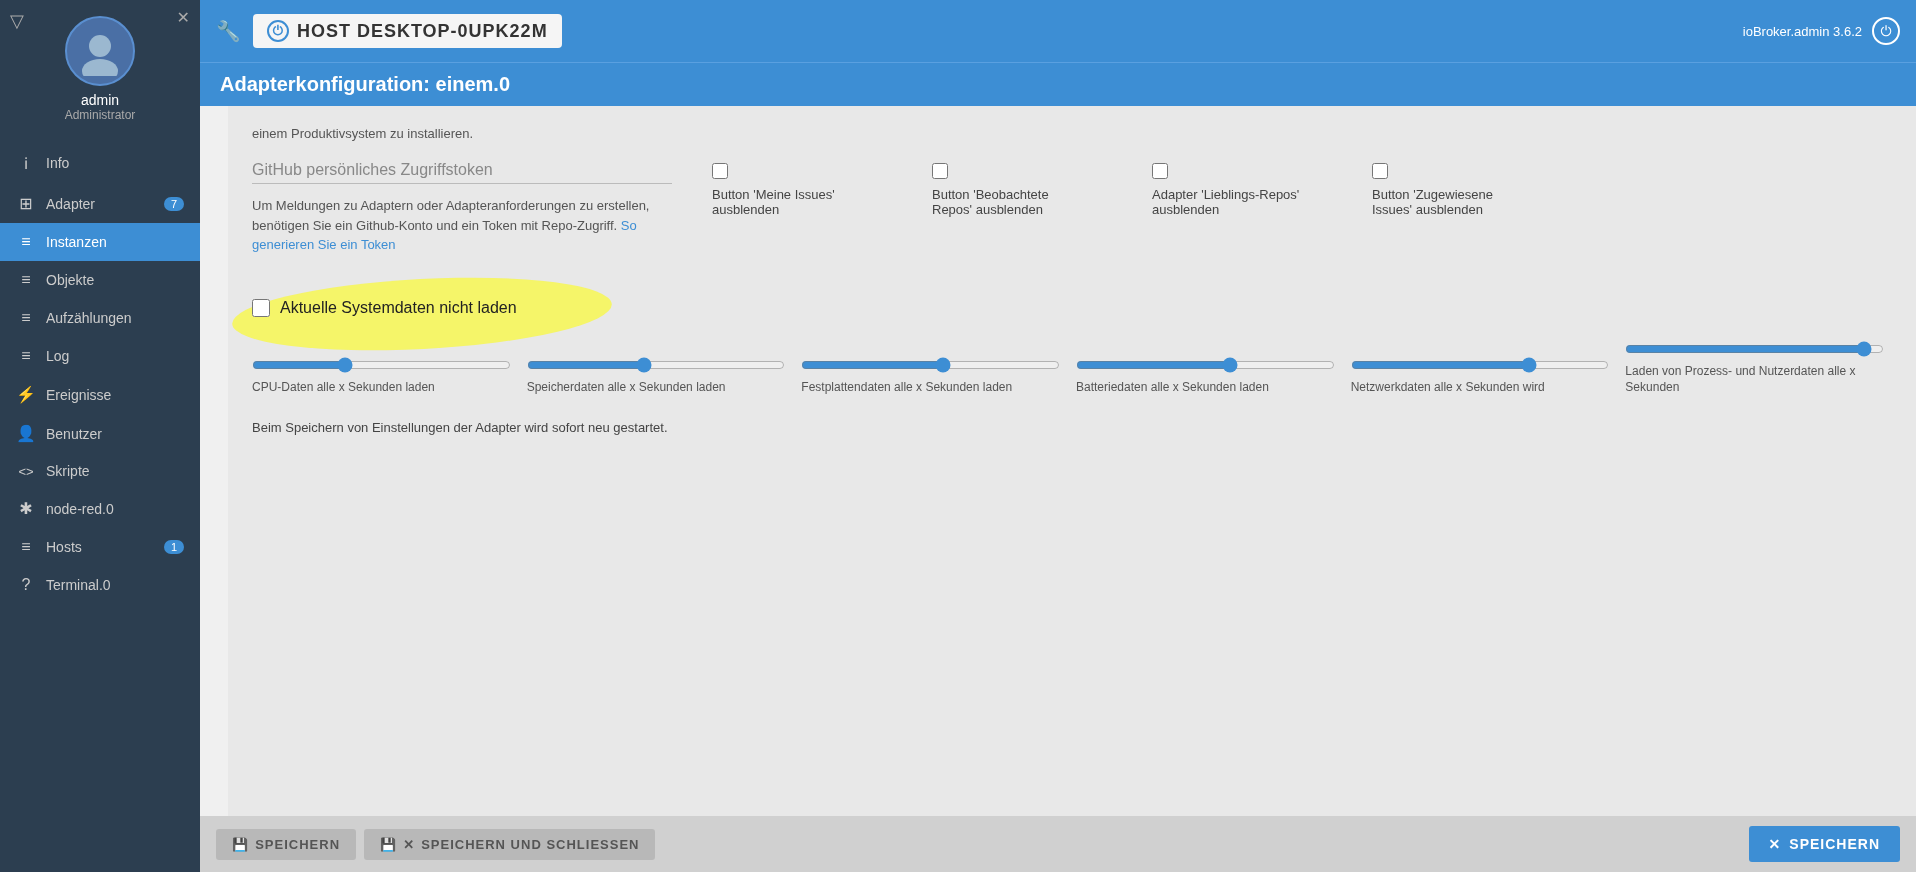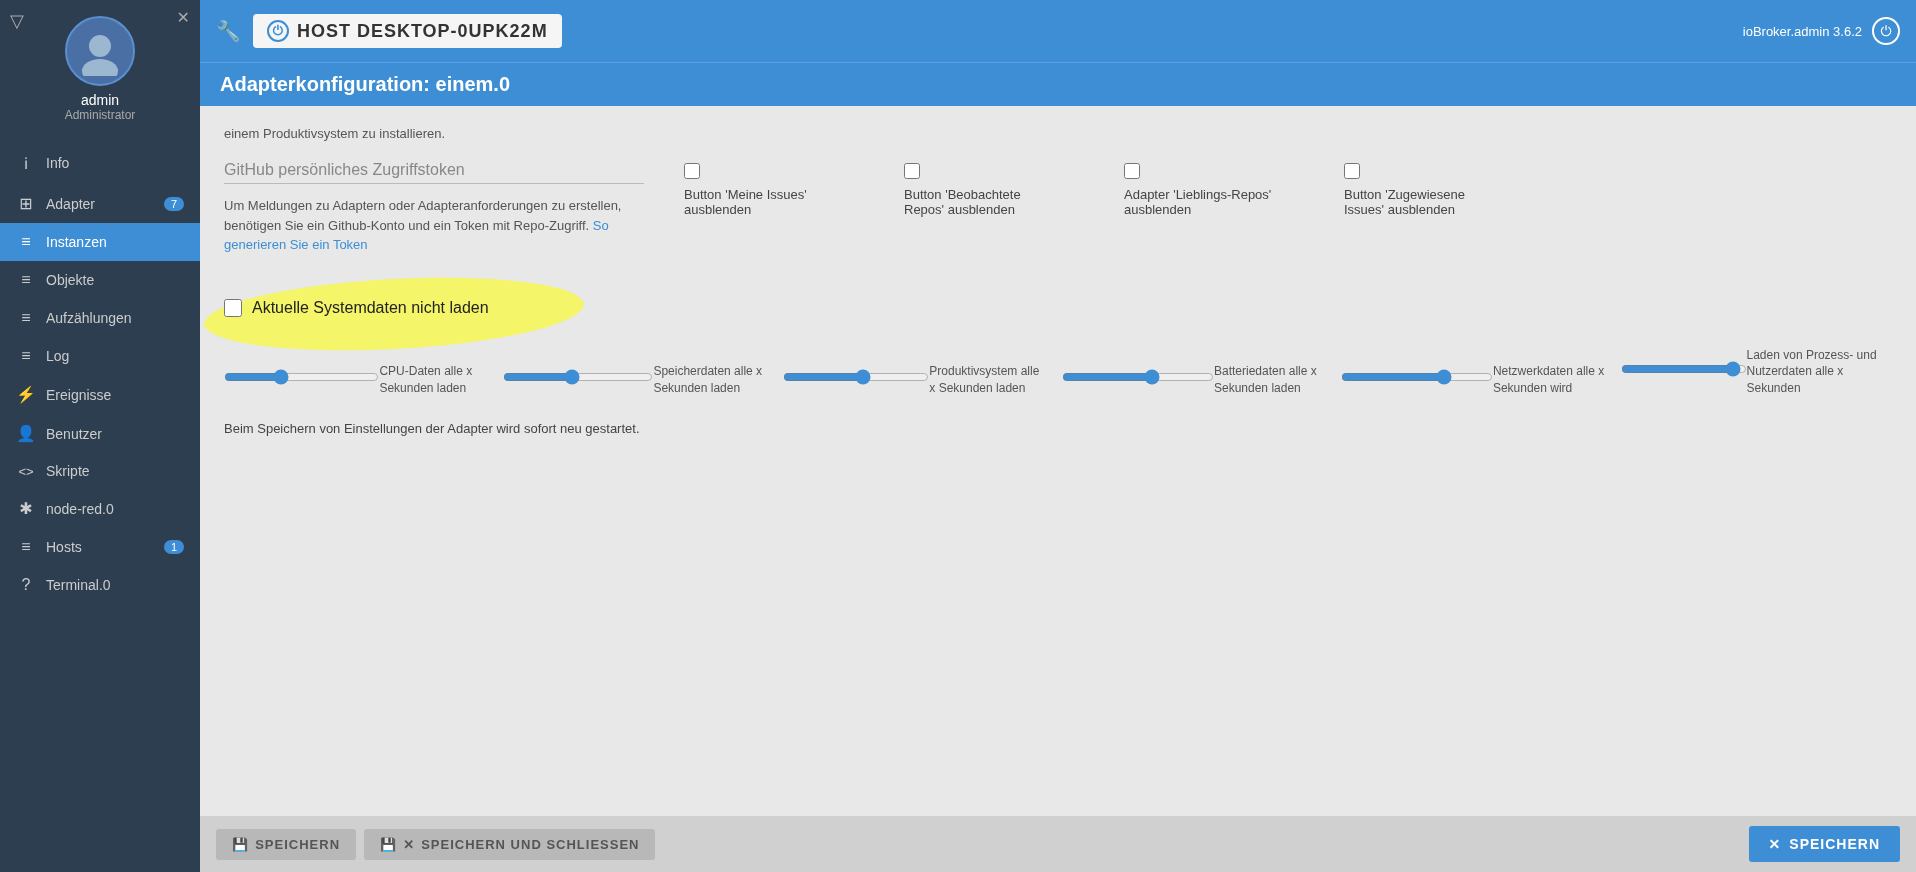--- a/index.html
+++ b/index.html
@@ -167,20 +167,21 @@
       border-top: 1px solid #5aa0e0;
     }
 
     
     .content-area {
       flex: 1;
       background: #e8e8e8;
       overflow-y: auto;
       padding: 20px 24px;
       position: relative;
+      margin-left: 28px;
     }
 
     .section-intro {
       color: #555;
       font-size: 13px;
       margin-bottom: 20px;
     }
 
     
     .github-section {
@@ -266,21 +267,21 @@
     
     .sliders-row {
       display: flex;
       gap: 0;
       margin-bottom: 24px;
       align-items: flex-end;
     }
     .slider-col {
       flex: 1;
       display: flex;
-      flex-direction: row;
+      flex-direction: column;
       align-items: stretch;
       padding: 0 8px;
     }
     .slider-col:first-child { padding-left: 0; }
     .slider-col input[type=range] {
       width: 100%;
       accent-color: #3d8ed4;
       cursor: pointer;
     }
     .slider-label {
@@ -483,21 +484,21 @@
       <div class="slider-col">
         <input type="range" min="0" max="100" value="35" style="">
         <div class="slider-label">CPU-Daten alle x Sekunden laden</div>
       </div>
       <div class="slider-col">
         <input type="range" min="0" max="100" value="45" style="">
         <div class="slider-label">Speicherdaten alle x Sekunden laden</div>
       </div>
       <div class="slider-col">
         <input type="range" min="0" max="100" value="55" style="">
-        <div class="slider-label">Produktivsystem alle x Sekunden laden</div>
+        <div class="slider-label">Festplattendaten alle x Sekunden laden</div>
       </div>
       <div class="slider-col">
         <input type="range" min="0" max="100" value="60" style="">
         <div class="slider-label">Batteriedaten alle x Sekunden laden</div>
       </div>
       <div class="slider-col">
         <input type="range" min="0" max="100" value="70" style="">
         <div class="slider-label">Netzwerkdaten alle x Sekunden wird</div>
       </div>
       <div class="slider-col">

